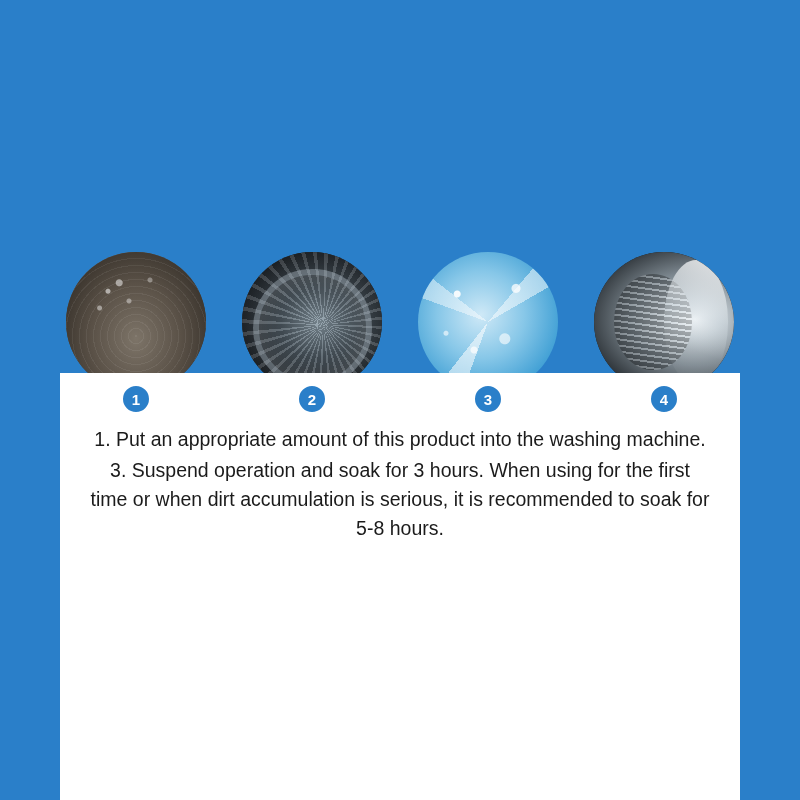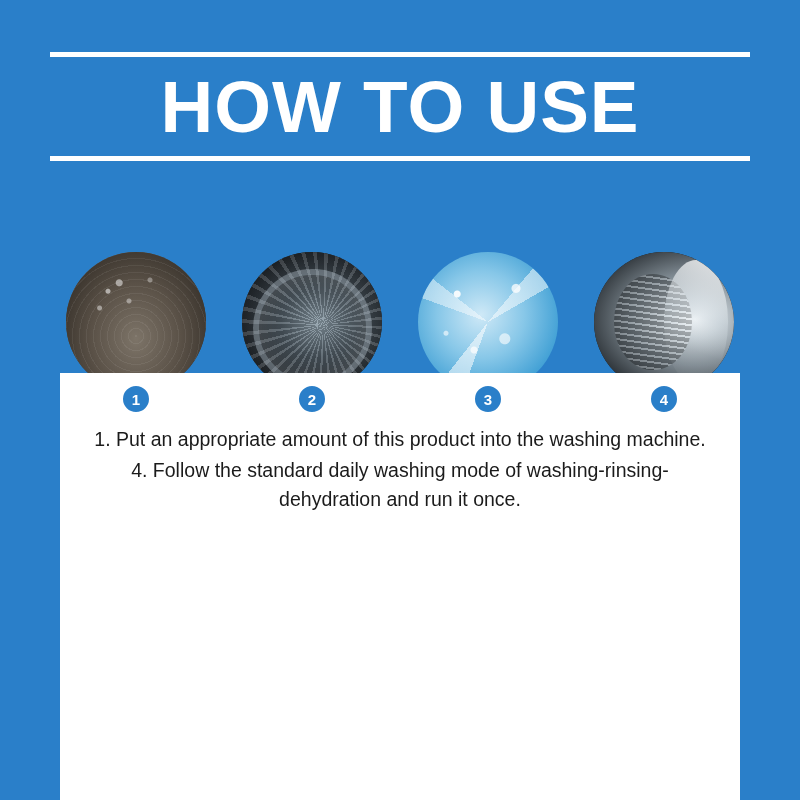--- a/index.html
+++ b/index.html
@@ -203,25 +203,20 @@
   .instructions li {
     margin-bottom: 2px;
     padding: 0 4px;
   }
 </style>
 </head>
 <body>
 
 <div class="page">
 
-  <div class="title-block">
-    <div class="rule top"></div>
-    <div class="title">HOW TO USE</div>
-    <div class="rule bottom"></div>
-  </div>
 
   <div class="steps">
 
     <div class="step">
       <div class="circle">
         <div class="art1"></div>
       </div>
       <div class="badge">1</div>
     </div>
 
@@ -244,17 +239,17 @@
         <div class="art4"></div>
       </div>
       <div class="badge">4</div>
     </div>
 
   </div>
 
   <div class="panel">
     <ul class="instructions">
       <li>1. Put an appropriate amount of this product into the washing machine.</li>
-      <li>4. Follow the standard daily washing mode of washing-rinsing-dehydration and run it once.</li>
+      <li>3. Suspend operation and soak for 3 hours. When using for the first time or when dirt accumulation is serious, it is recommended to soak for 5-8 hours.</li>
     </ul>
   </div>
 
 </div>
 
 </body></html>

